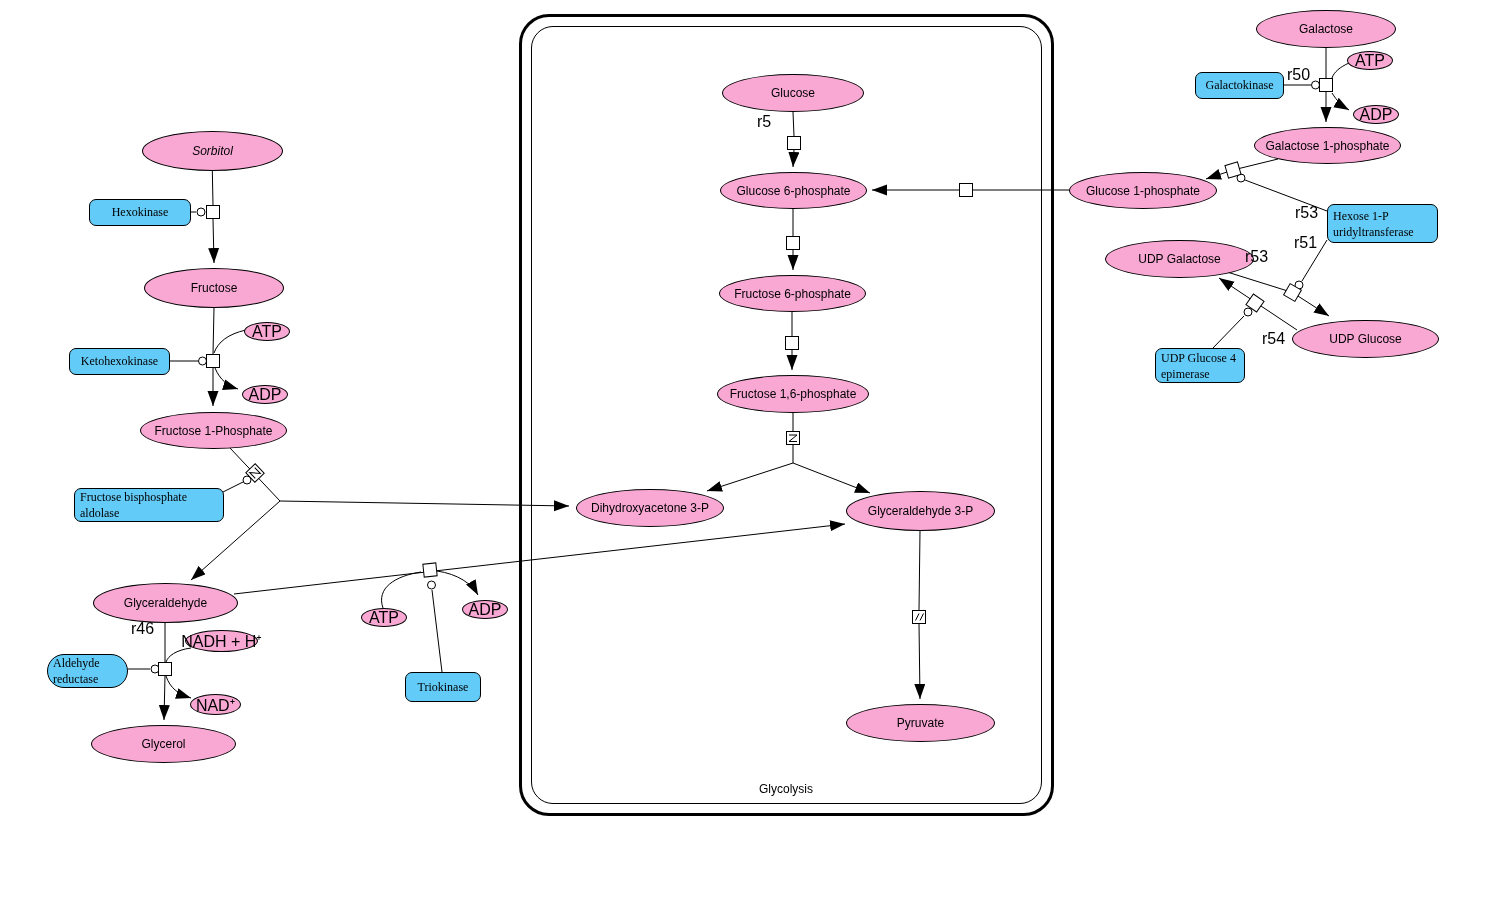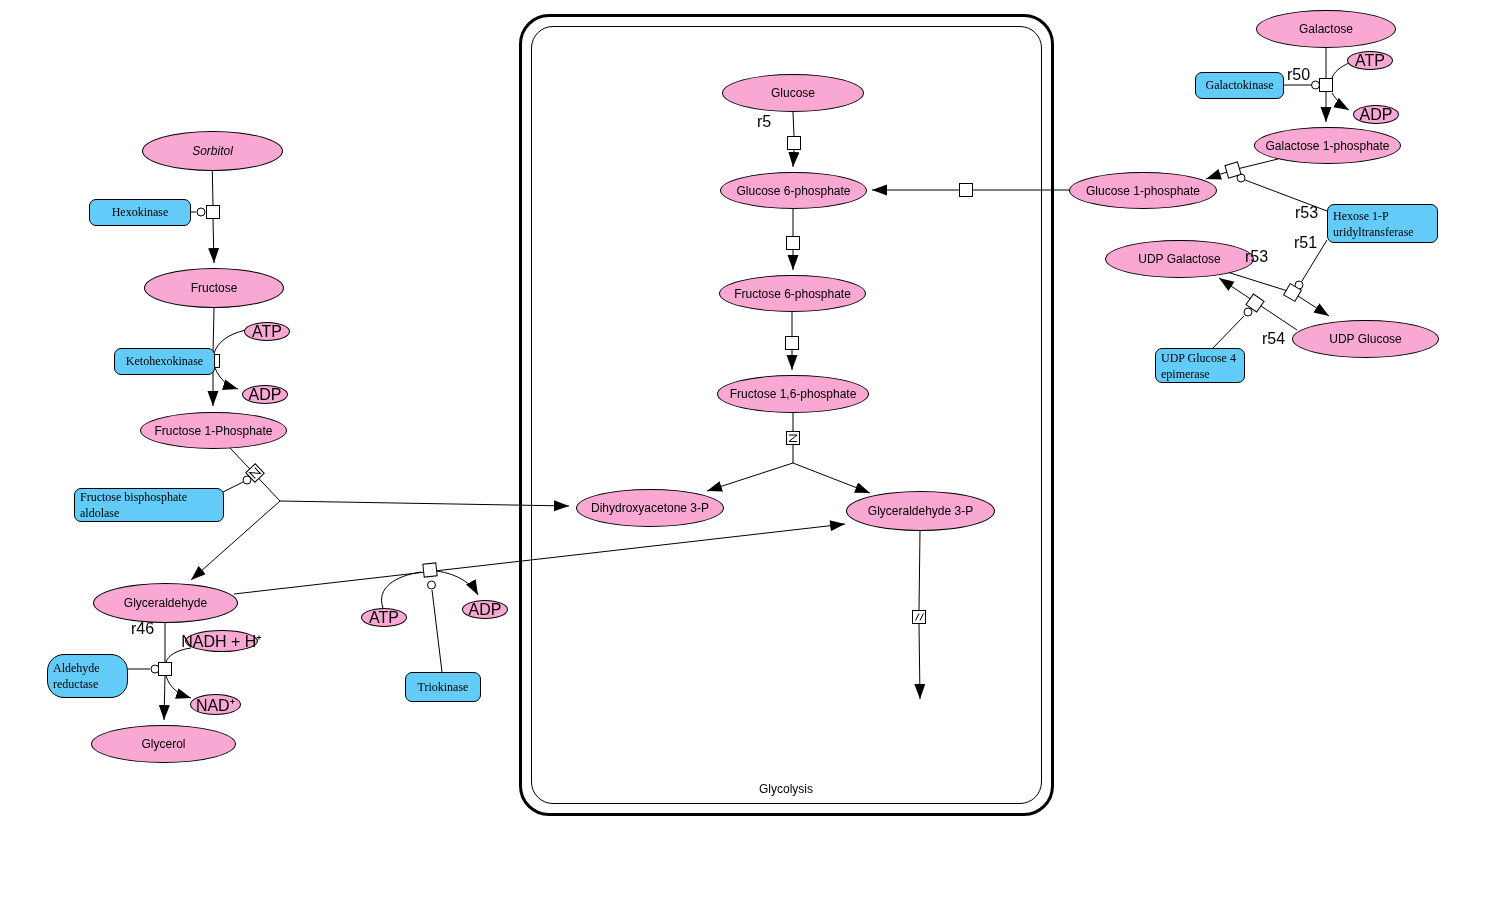--- a/index.html
+++ b/index.html
@@ -182,40 +182,41 @@
   <div class="sp" style="left:140px;top:412px;width:147px;height:37px;">Fructose 1-Phosphate</div>
   <div class="sp" style="left:91px;top:725px;width:145px;height:38px;">Glycerol</div>
   <div class="sp" style="left:93px;top:583px;width:145px;height:40px;">Glyceraldehyde</div>
 
   <div class="sp" style="left:722px;top:74px;width:142px;height:38px;">Glucose</div>
   <div class="sp" style="left:720px;top:172px;width:147px;height:37px;">Glucose 6-phosphate</div>
   <div class="sp" style="left:719px;top:275px;width:147px;height:37px;">Fructose 6-phosphate</div>
   <div class="sp" style="left:717px;top:375px;width:152px;height:38px;">Fructose 1,6-phosphate</div>
   <div class="sp" style="left:576px;top:489px;width:148px;height:38px;">Dihydroxyacetone 3-P</div>
   <div class="sp" style="left:846px;top:491px;width:149px;height:40px;">Glyceraldehyde 3-P</div>
+  <div class="sp" style="left:846px;top:704px;width:149px;height:38px;">Pyruvate</div>
 
   <div class="sp" style="left:1256px;top:10px;width:140px;height:38px;">Galactose</div>
   <div class="sp" style="left:1254px;top:127px;width:147px;height:37px;">Galactose 1-phosphate</div>
   <div class="sp" style="left:1069px;top:172px;width:148px;height:37px;">Glucose 1-phosphate</div>
   <div class="sp" style="left:1105px;top:240px;width:149px;height:38px;">UDP Galactose</div>
   <div class="sp" style="left:1292px;top:320px;width:147px;height:38px;">UDP Glucose</div>
 
   <div class="sp co" style="left:244px;top:322px;width:46px;height:19px;">ATP</div>
   <div class="sp co" style="left:242px;top:385px;width:46px;height:19px;">ADP</div>
   <div class="sp co" style="left:185px;top:630px;width:73px;height:22px;">NADH + H⁺</div>
   <div class="sp co" style="left:190px;top:694px;width:51px;height:21px;">NAD⁺</div>
   <div class="sp co" style="left:361px;top:608px;width:46px;height:19px;">ATP</div>
   <div class="sp co" style="left:462px;top:600px;width:46px;height:19px;">ADP</div>
   <div class="sp co" style="left:1347px;top:51px;width:46px;height:19px;">ATP</div>
   <div class="sp co" style="left:1353px;top:105px;width:46px;height:19px;">ADP</div>
 
   <div class="pr" style="left: 89px; top: 199px; width: 102px; height: 27px; background: rgb(99, 203, 248);">Hexokinase</div>
-  <div class="pr" style="left: 69px; top: 348px; width: 101px; height: 27px; background: rgb(99, 203, 248); margin-left: 45px;">Ketohexokinase</div>
+  <div class="pr" style="left: 69px; top: 348px; width: 101px; height: 27px; background: rgb(99, 203, 248);">Ketohexokinase</div>
   <div class="pr pr2" style="left: 74px; top: 488px; width: 150px; height: 34px; background: rgb(99, 203, 248);">Fructose bisphosphate aldolase</div>
-  <div class="pr pr2" style="left: 47px; top: 654px; width: 81px; height: 44px; background: rgb(99, 203, 248); border-radius: 17px;">Aldehyde reductase</div>
+  <div class="pr pr2" style="left: 47px; top: 654px; width: 81px; height: 34px; background: rgb(99, 203, 248); border-radius: 17px;">Aldehyde reductase</div>
   <div class="pr" style="left: 405px; top: 672px; width: 76px; height: 30px; background: rgb(99, 203, 248);">Triokinase</div>
   <div class="pr" style="left: 1195px; top: 72px; width: 89px; height: 27px; background: rgb(99, 203, 248);">Galactokinase</div>
   <div class="pr pr2" style="left: 1327px; top: 204px; width: 111px; height: 39px; background: rgb(99, 203, 248);">Hexose 1-P uridyltransferase</div>
   <div class="pr pr2" style="left: 1155px; top: 348px; width: 90px; height: 35px; background: rgb(99, 203, 248);">UDP Glucose 4 epimerase</div>
 
   <div class="rl" style="left:757px;top:113px;">r5</div>
   <div class="rl" style="left:131px;top:620px;">r46</div>
   <div class="rl" style="left:1287px;top:66px;">r50</div>
   <div class="rl" style="left:1295px;top:204px;">r53</div>
   <div class="rl" style="left:1294px;top:234px;">r51</div>

